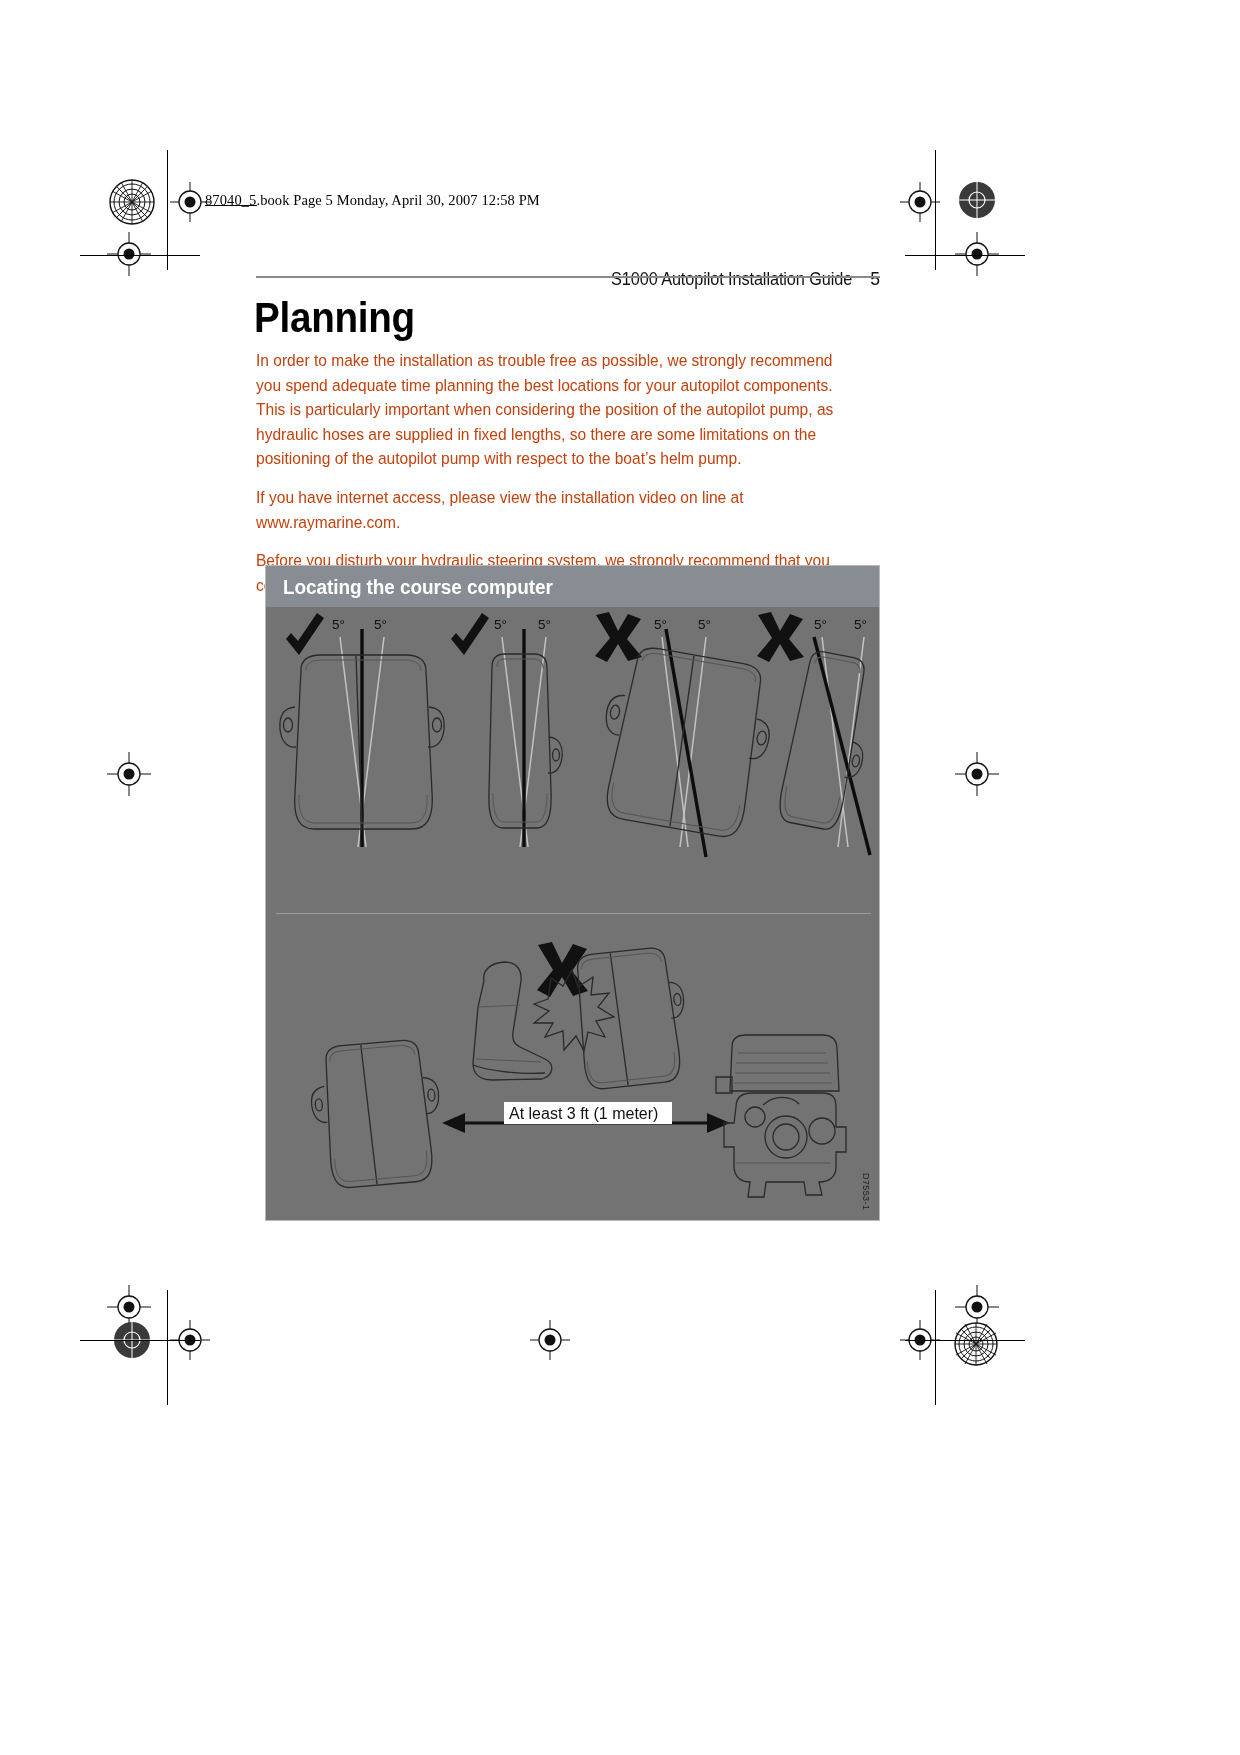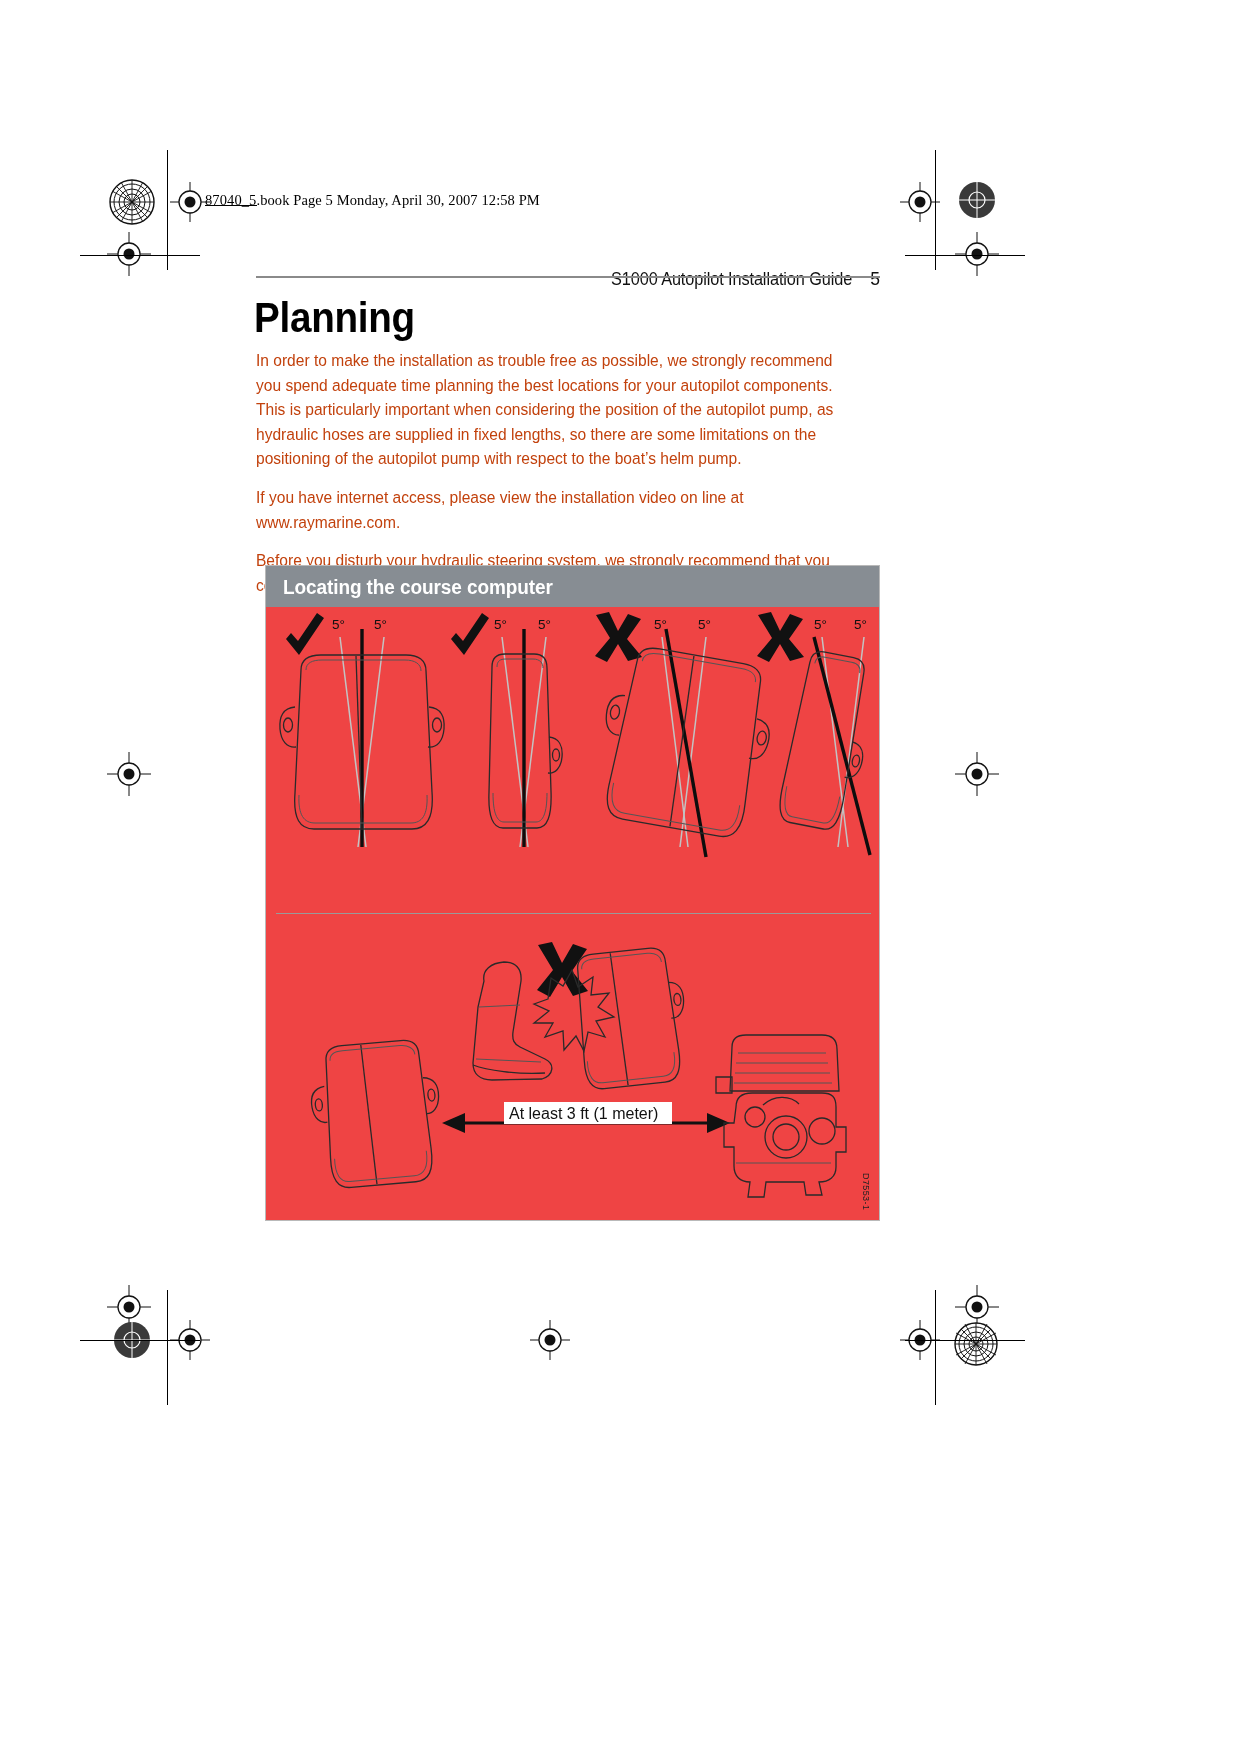--- a/index.html
+++ b/index.html
@@ -51,21 +51,21 @@
     position:absolute;left:256px;top:348px;width:628px;
     font-family:"Liberation Sans Narrow","Liberation Sans",sans-serif;
     font-size:16.3px;line-height:24.6px;color:#c2410c;
   }
   .body p{margin:0 0 14px 0;transform:scaleX(.955);transform-origin:left top;}
   .body p:last-child{margin-bottom:0;}
 
   
   .fig{
     position:absolute;left:265px;top:565px;width:615px;height:656px;
-    border:1px solid #b9b9b9;box-sizing:border-box;background:#ef4444;
+    border:1px solid #b9b9b9;box-sizing:border-box;background:#737373;
   }
   .fig-head{
     position:absolute;left:0;top:0;width:100%;height:41px;background:#878d93;
   }
   .fig-head-label{
     position:absolute;left:17px;top:10px;
     font-family:"Liberation Sans Narrow","Liberation Sans",sans-serif;
     font-size:20px;font-weight:700;color:#ffffff;letter-spacing:-.1px;
     transform:scaleX(.95);transform-origin:left top;
   }

